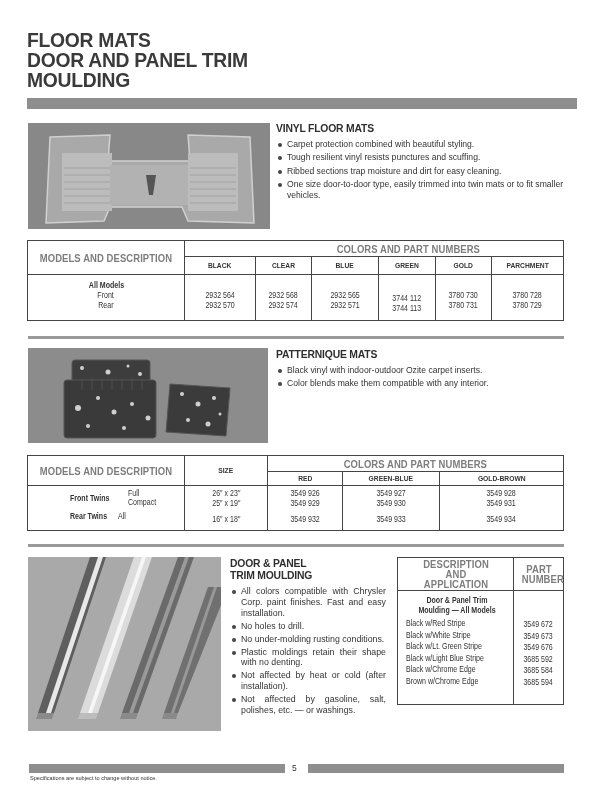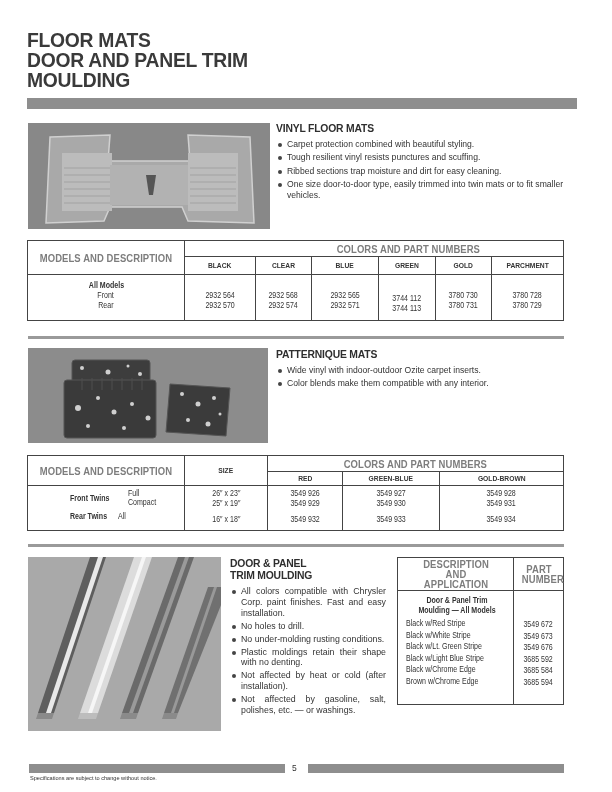--- a/index.html
+++ b/index.html
@@ -157,21 +157,21 @@
         <circle cx="160" cy="72" r="2"></circle>
         <circle cx="180" cy="76" r="2.5"></circle>
         <circle cx="192" cy="66" r="1.5"></circle>
     </g>
   </svg>
 </div>
 
 <div class="abs" style="left:276px; top:348px; width:300px;">
   <h2 class="sec">PATTERNIQUE MATS</h2>
   <ul class="bul" style="margin-top:5px;">
-    <li>Wide vinyl with indoor-outdoor Ozite carpet inserts.</li>
+    <li>Black vinyl with indoor-outdoor Ozite carpet inserts.</li>
     <li>Color blends make them compatible with any interior.</li>
   </ul>
 </div>
 
 <table class="abs tbl" style="left:27px; top:455px; width:537px; height:76px;">
   <tbody>
       <tr style="height:16px;">
     <th rowspan="2" class="hdr-gray" style="width:154px;"><span class="narrow">MODELS AND DESCRIPTION</span></th>
     <th rowspan="2" class="hdr-dark" style="width:80px;"><span class="narrow">SIZE</span></th>
     <th colspan="3" class="hdr-gray"><span class="narrow">COLORS AND PART NUMBERS</span></th>

